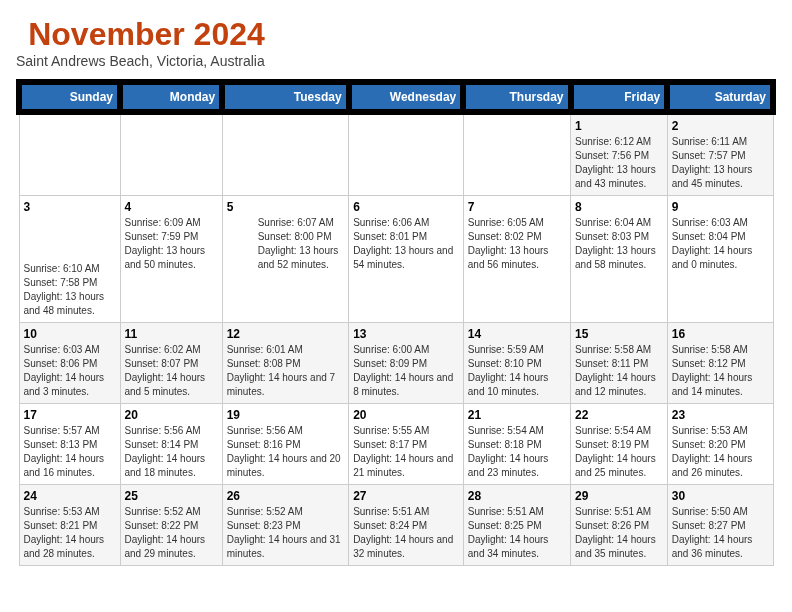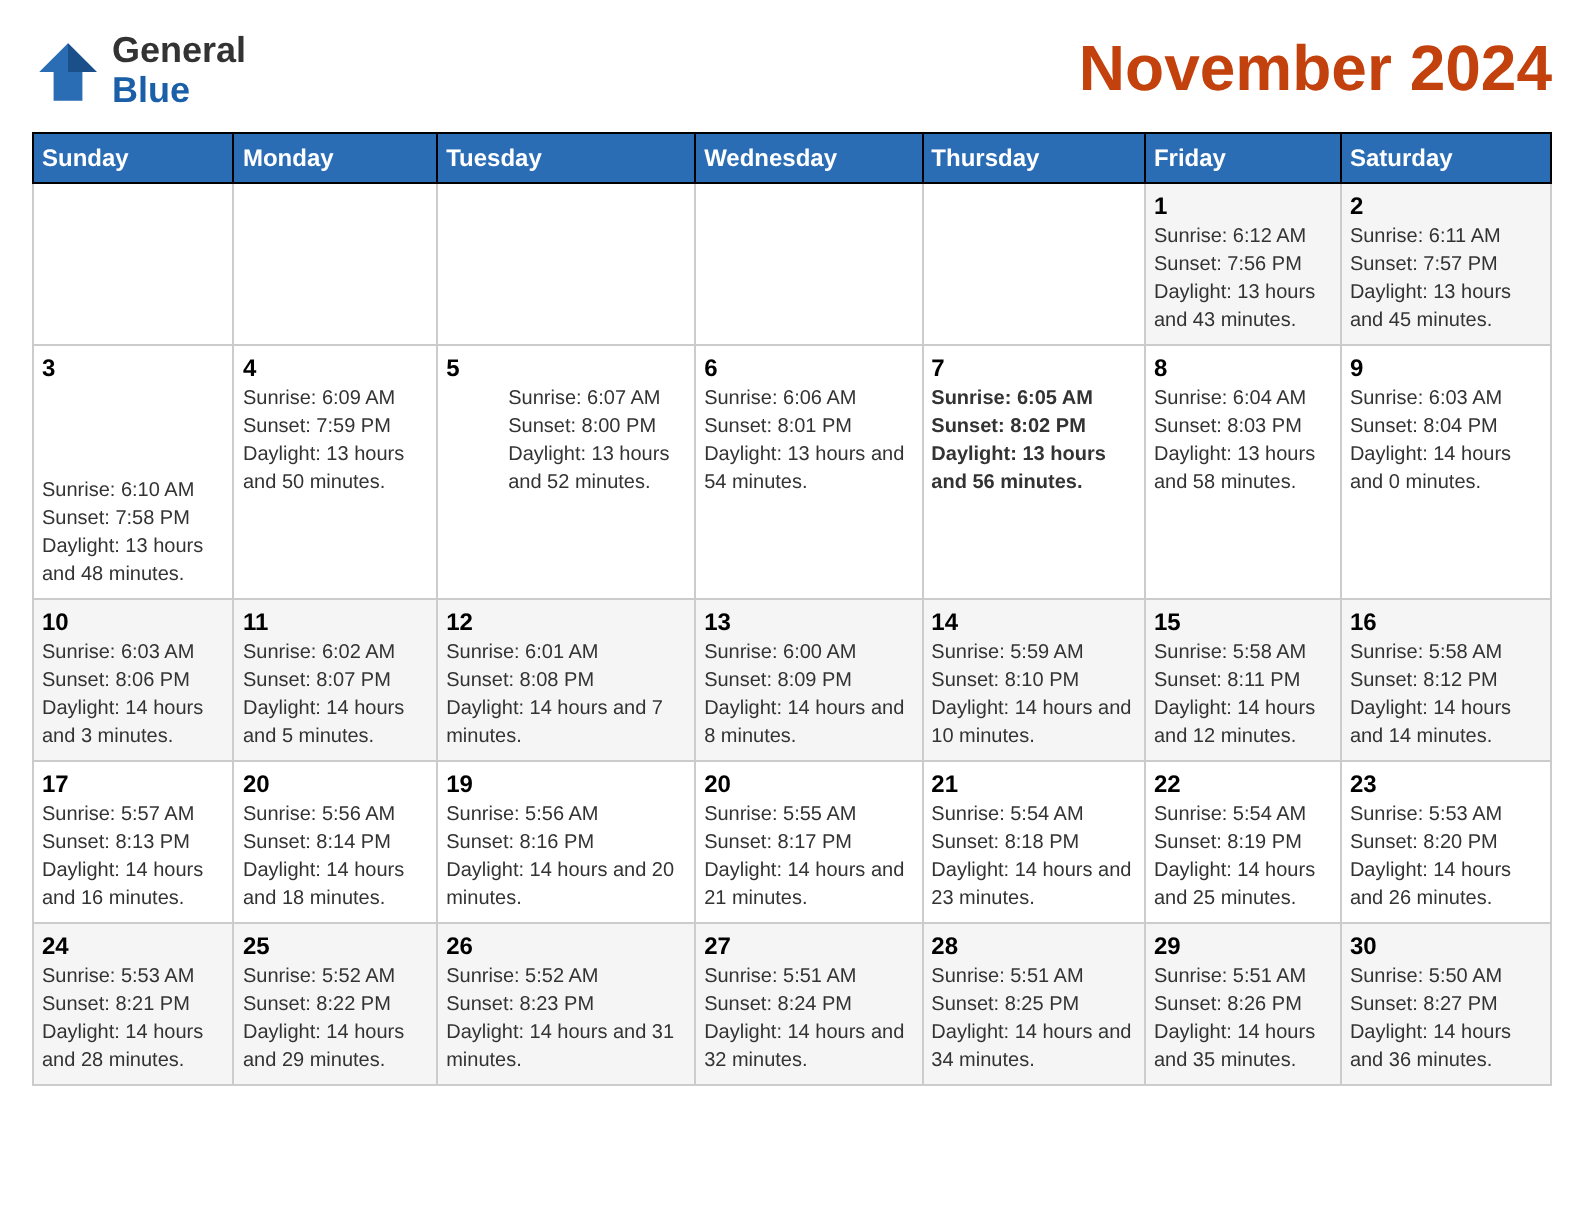--- a/index.html
+++ b/index.html
@@ -46,24 +46,24 @@
     }
     table {
       width: 100%;
       border-collapse: collapse;
       font-size: 11px;
     }
     thead tr th {
       background-color: #2a6db5;
       color: #fff;
       padding: 5px 4px;
-      text-align: left;
+      text-align: right;
       font-size: 12px;
       font-weight: bold;
-      border: 1px solid #000000;
+      border: 6px solid #000000;
     }
     tbody tr td {
       border: 1px solid #ccc;
       vertical-align: top;
       padding: 4px 4px;
       min-height: 70px;
       height: 80px;
       background: #fff;
     }
     tbody tr:nth-child(odd) td {
@@ -81,32 +81,23 @@
       line-height: 1.4;
     }
     .empty-cell {
       background: #fff !important;
     }
   </style>
 </head>
 <body>
 
 <div class="header">
-  <div class="logo">
-    <svg class="logo-icon" viewBox="0 0 40 40">
-      <polygon points="20,4 36,20 28,20 28,36 12,36 12,20 4,20" fill="#2a6db5"></polygon>
-      <polygon points="20,4 36,20 20,20" fill="#1a4f8a"></polygon>
-    </svg>
-    <div class="logo-text">
-      <span class="general">General</span><br>
-      <span class="blue">Blue</span>
-    </div>
-  </div>
   <div class="title-block">
     <div class="month-title">November 2024</div>
+    <div class="location">Saint Andrews Beach, Victoria, Australia</div>
   </div>
 </div>
 
 <table>
   <thead>
     <tr>
     <th>Sunday</th>
         <th>Monday</th>
         <th>Tuesday</th>
         <th>Wednesday</th>
@@ -155,21 +146,21 @@
 Daylight: 13 hours and 52 minutes.</div>
         </td>
         <td>
           <span class="day-num">6</span>
           <div class="day-info" style="white-space: pre-line;">Sunrise: 6:06 AM
 Sunset: 8:01 PM
 Daylight: 13 hours and 54 minutes.</div>
         </td>
         <td>
           <span class="day-num">7</span>
-          <div class="day-info" style="white-space: pre-line; font-weight: bold;">Sunrise: 6:05 AM
+          <div class="day-info" style="white-space: pre-line;">Sunrise: 6:05 AM
 Sunset: 8:02 PM
 Daylight: 13 hours and 56 minutes.</div>
         </td>
         <td>
           <span class="day-num">8</span>
           <div class="day-info" style="white-space: pre-line;">Sunrise: 6:04 AM
 Sunset: 8:03 PM
 Daylight: 13 hours and 58 minutes.</div>
         </td>
         <td>

